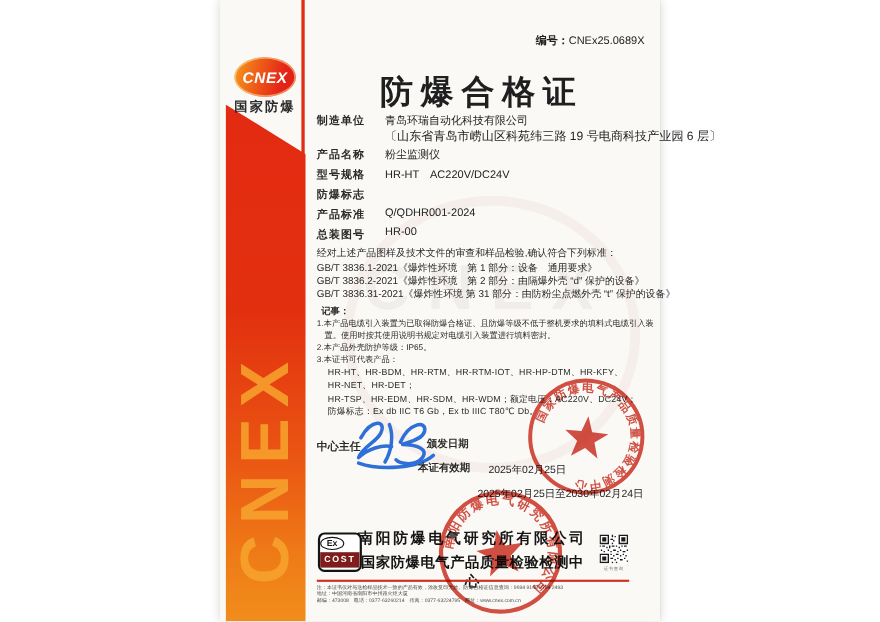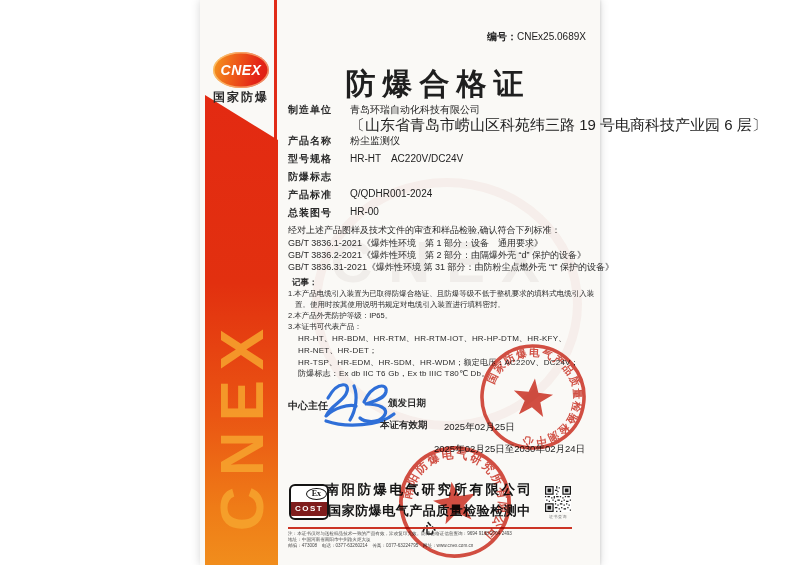--- a/index.html
+++ b/index.html
@@ -71,21 +71,21 @@
   .seal-1{left:278px;top:342px;transform:rotate(6deg);}
   .seal-2{left:196px;top:442px;transform:rotate(-10deg);}
   
   .footer-org{left:122px;top:481px;width:215px;text-align:center;color:#151515;}
   .footer-org .l1{font-size:13.5px;font-weight:800;letter-spacing:2.5px;}
   .footer-org .l2{font-size:13px;font-weight:800;letter-spacing:.5px;margin-top:3px;}
   .ex-logo{
     left:89px;top:484px;width:40px;height:36px;border:2px solid #141414;border-radius:6px;
     background:#fff;overflow:hidden;box-sizing:border-box;
   }
-  .ex-top{height:16px;display:flex;align-items:center;justify-content:flex-end;font-family:Liberation Serif, serif;}
+  .ex-top{height:16px;display:flex;align-items:center;justify-content:flex-start;}
   .ex-oval{border:1.3px solid #141414;border-radius:50%;padding:0 5px;font-size:8px;font-weight:700;color:#141414;line-height:10px;}
   .ex-bottom{height:14px;background:#7f1d1d;color:#fff;text-align:center;font-size:8px;font-weight:700;letter-spacing:1.5px;line-height:14px;}
   .qr{left:345px;top:486px;}
   .qr-caption{left:345px;top:514px;width:26px;text-align:center;font-size:4px;color:#777;letter-spacing:.5px;}
   .red-rule{left:88px;top:527px;width:284px;height:2px;background:#cc3526;}
   .fineprint{left:88px;top:531px;width:286px;font-size:4.6px;line-height:5.8px;color:#4a4a4a;white-space:nowrap;overflow:hidden;}
 </style>
 </head>
 <body>
 
@@ -104,21 +104,21 @@
   </div>
   <div class="logo-caption">国家防爆</div>
 
   <div class="abs doc-number">
     <b>编号：</b><span>CNEx25.0689X</span>
   </div>
   <div class="abs doc-title">防爆合格证</div>
 
   <div class="abs flabel" style="top:103px">制造单位</div>
   <div class="abs fvalue" style="top:103px">青岛环瑞自动化科技有限公司</div>
-  <div class="abs fvalue" style="top:116px;font-size:15px">〔山东省青岛市崂山区科苑纬三路 19 号电商科技产业园 6 层〕</div>
+  <div class="abs fvalue" style="top:116px;font-size:11px">〔山东省青岛市崂山区科苑纬三路 19 号电商科技产业园 6 层〕</div>
 
   <div class="abs flabel" style="top:134px">产品名称</div>
   <div class="abs fvalue" style="top:134px">粉尘监测仪</div>
 
   <div class="abs flabel" style="top:152px">型号规格</div>
   <div class="abs fvalue" style="top:152px">HR-HT　AC220V/DC24V</div>
 
   <div class="abs flabel" style="top:170px">防爆标志</div>
 
   <div class="abs flabel" style="top:188px">产品标准</div>

